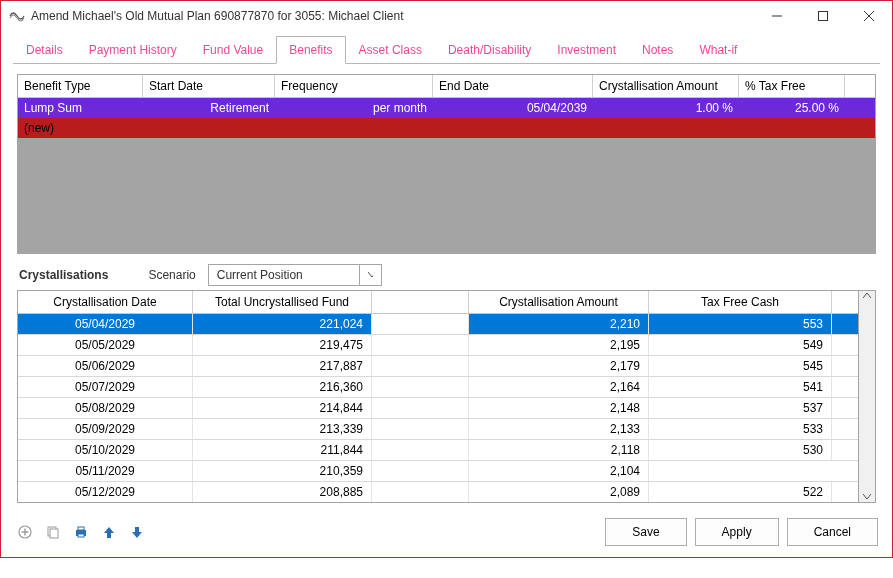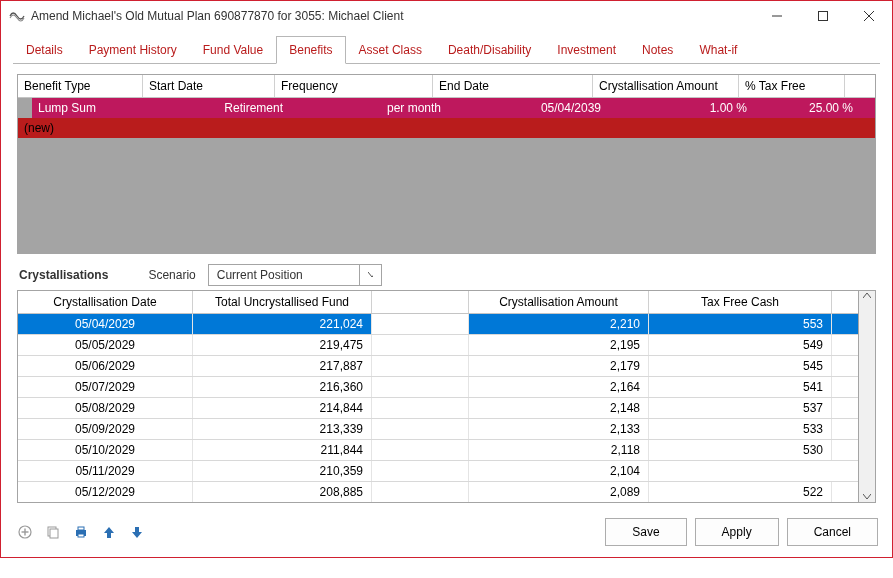--- a/index.html
+++ b/index.html
@@ -5,30 +5,30 @@
   * { box-sizing: border-box; font-family: "Segoe UI", Tahoma, sans-serif; font-size: 12px; }
   html,body { margin:0; padding:0; background:#fff; }
   .window { width:893px; height:558px; border:1px solid #d02030; position:relative; background:#fff; display:flex; flex-direction:column; }
   .titlebar { height:30px; display:flex; align-items:center; padding:0 0 0 8px; color:#333; }
   .titlebar .app-icon { width:16px; height:16px; margin-right:6px; display:flex; align-items:center; justify-content:center; }
   .titlebar .title { flex:1; font-size:12px; color:#333; }
   .win-controls { display:flex; height:100%; }
   .win-btn { width:46px; height:100%; display:flex; align-items:center; justify-content:center; color:#333; }
   .content { flex:1; padding:4px 12px 0 12px; display:flex; flex-direction:column; overflow:hidden; }
   .tabs { display:flex; border-bottom:1px solid #b7b7b7; }
-  .tab { padding:6px 12px 6px 12px; color:#b91c1c; cursor:pointer; position:relative; top:1px; border:1px solid transparent; }
+  .tab { padding:6px 12px 6px 12px; color:#ec4899; cursor:pointer; position:relative; top:1px; border:1px solid transparent; }
   .tab.active { border:1px solid #b7b7b7; border-bottom:1px solid #fff; background:#fff; }
   .panel { flex:1; padding:10px 4px 4px 4px; display:flex; flex-direction:column; overflow:hidden; }
   .benefit-grid { border:1px solid #a4a4a4; background:#a4a4a4; height:180px; display:flex; flex-direction:column; }
   .benefit-header { display:flex; background:#fff; border-bottom:1px solid #c4c4c4; }
   .bh-cell { padding:4px 6px; border-right:1px solid #d0d0d0; background:#fff; position:relative; }
   .bh-cell:last-child { border-right:none; }
   .benefit-rows { background:#a4a4a4; flex:1; }
   .b-row { display:flex; background:#b91c1c; }
-  .b-row.sel { background:#be185d; color:#fff;margin-left:14px; }
+  .b-row.sel { background:#6d28d9; color:#fff; }
   .b-cell { padding:3px 6px; overflow:hidden; white-space:nowrap; }
   .section-title { font-weight:600; font-size:13px; color:#333; margin:10px 0 4px 2px; display:flex; align-items:center; gap:40px; }
   .scenario { display:flex; align-items:center; gap:12px; font-weight:400; font-size:12px; }
   .combo { display:flex; align-items:center; border:1px solid #a4a4a4; height:22px; background:#fff; }
   .combo span { padding:0 8px; width:150px; }
   .combo .arrow { width:22px; height:100%; border-left:1px solid #a4a4a4; display:flex; align-items:center; justify-content:center; color:#555; }
   .cryst-wrap { position:relative; flex:1; min-height:0; display:flex; }
   .cryst-grid { flex:1; border:1px solid #a4a4a4; overflow:hidden; background:#fff; }
   .cg-header { display:flex; background:#fff; border-bottom:1px solid #c4c4c4; }
   .cg-hcell { padding:4px 6px; border-right:1px solid #d0d0d0; text-align:center; }

